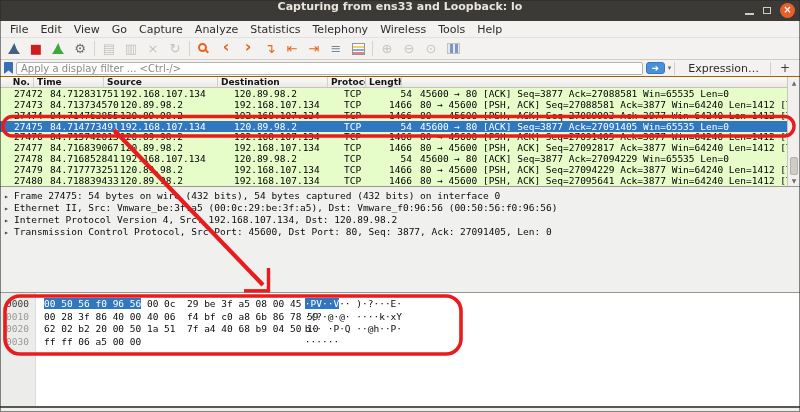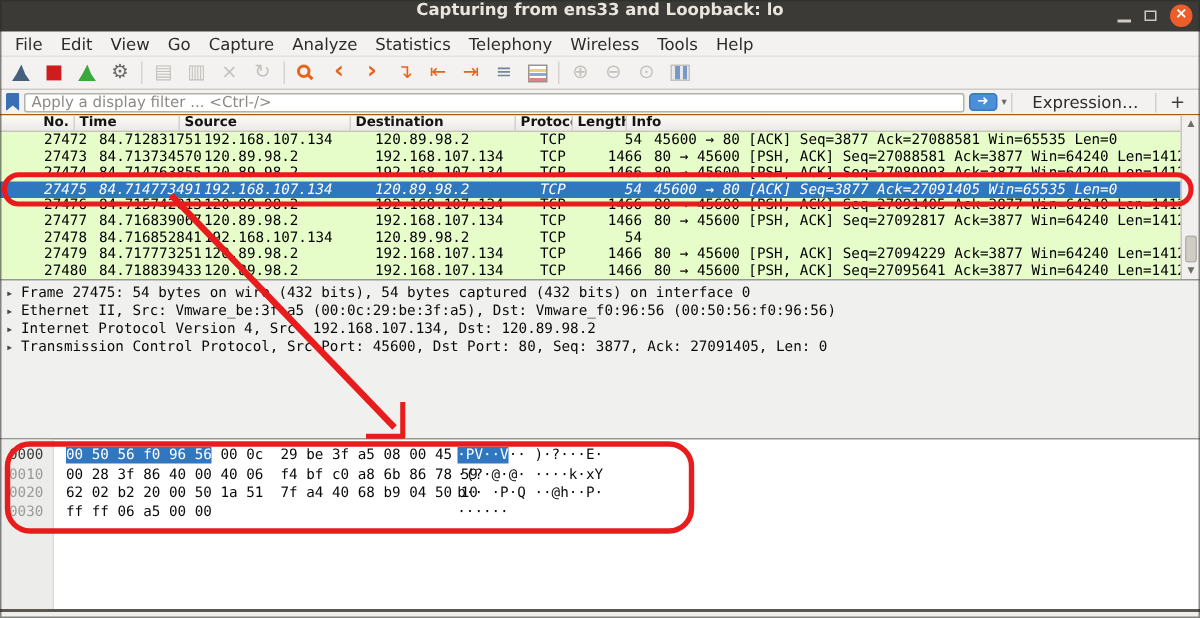--- a/index.html
+++ b/index.html
@@ -59,22 +59,22 @@
 
   
   .pkt-area { position:relative; }
   .header-row { height:11px; display:flex; background:linear-gradient(#fbfbfa,#ebe9e5);
     border-bottom:1px solid #c6c3be; font-size:9px; font-weight:bold; color:#141414; }
   .header-row .hcell { border-right:1px solid #d4d1cc; padding:0 3px; overflow:hidden; white-space:nowrap; }
   .rows { height:98px; display:flex; flex-direction:column; background:#e6fcc9; overflow:hidden; }
   .pkt-row { height:calc(98px / 9); flex:none; display:flex; align-items:center;
     font-family:"DejaVu Sans Mono","Liberation Mono",monospace; font-size:9.5px; color:#000;
     background:#e6fcc9; white-space:nowrap;padding-left:14px; }
-  .pkt-row.selected { background:#3177c0; color:#fff;font-style:italic; }
-  .c0{width:50px;text-align:right;padding-right:6px;flex:none;}
+  .pkt-row.selected { background:#3177c0; color:#fff; }
+  .c0{width:34px;text-align:right;padding-right:6px;flex:none;}
   .c1{width:70px;flex:none;padding-left:2px;}
   .c2{width:114px;flex:none;padding-left:2px;}
   .c3{width:110px;flex:none;padding-left:2px;}
   .c4{width:38px;flex:none;padding-left:2px;}
   .c5{width:36px;flex:none;text-align:right;padding-right:4px;}
   .c6{flex:1;padding-left:4px;overflow:hidden;}
 
   .vscroll { position:absolute; right:0; top:0; bottom:0; width:13px; background:#f1f0ee;
     border-left:1px solid #c9c6c1; display:flex; flex-direction:column; align-items:center;
     font-size:6px; color:#6f6c67; z-index:5; }
@@ -213,21 +213,20 @@
 </div>
 
 <div class="pkt-area">
   <div class="header-row" id="pkt-header">
       <span class="hcell c0">No.</span>
       <span class="hcell c1">Time</span>
       <span class="hcell c2">Source</span>
       <span class="hcell c3">Destination</span>
       <span class="hcell c4">Protocol</span>
       <span class="hcell c5">Length</span>
-      <span class="hcell c6">Info</span>
     </div>
   <div class="rows" id="pkt-rows">
       <div class="pkt-row">
         <span class="c0">27472</span>
         <span class="c1">84.712831751</span>
         <span class="c2">192.168.107.134</span>
         <span class="c3">120.89.98.2</span>
         <span class="c4">TCP</span>
         <span class="c5">54</span>
         <span class="c6">45600 → 80 [ACK] Seq=3877 Ack=27088581 Win=65535 Len=0</span>
@@ -277,20 +276,21 @@
         <span class="c5">1466</span>
         <span class="c6">80 → 45600 [PSH, ACK] Seq=27092817 Ack=3877 Win=64240 Len=1412 [TCP…</span>
       </div>
       <div class="pkt-row">
         <span class="c0">27478</span>
         <span class="c1">84.716852841</span>
         <span class="c2">192.168.107.134</span>
         <span class="c3">120.89.98.2</span>
         <span class="c4">TCP</span>
         <span class="c5">54</span>
+        <span class="c6">45600 → 80 [ACK] Seq=3877 Ack=27094229 Win=65535 Len=0</span>
       </div>
       <div class="pkt-row">
         <span class="c0">27479</span>
         <span class="c1">84.717773251</span>
         <span class="c2">120.89.98.2</span>
         <span class="c3">192.168.107.134</span>
         <span class="c4">TCP</span>
         <span class="c5">1466</span>
         <span class="c6">80 → 45600 [PSH, ACK] Seq=27094229 Ack=3877 Win=64240 Len=1412 [TCP…</span>
       </div>

